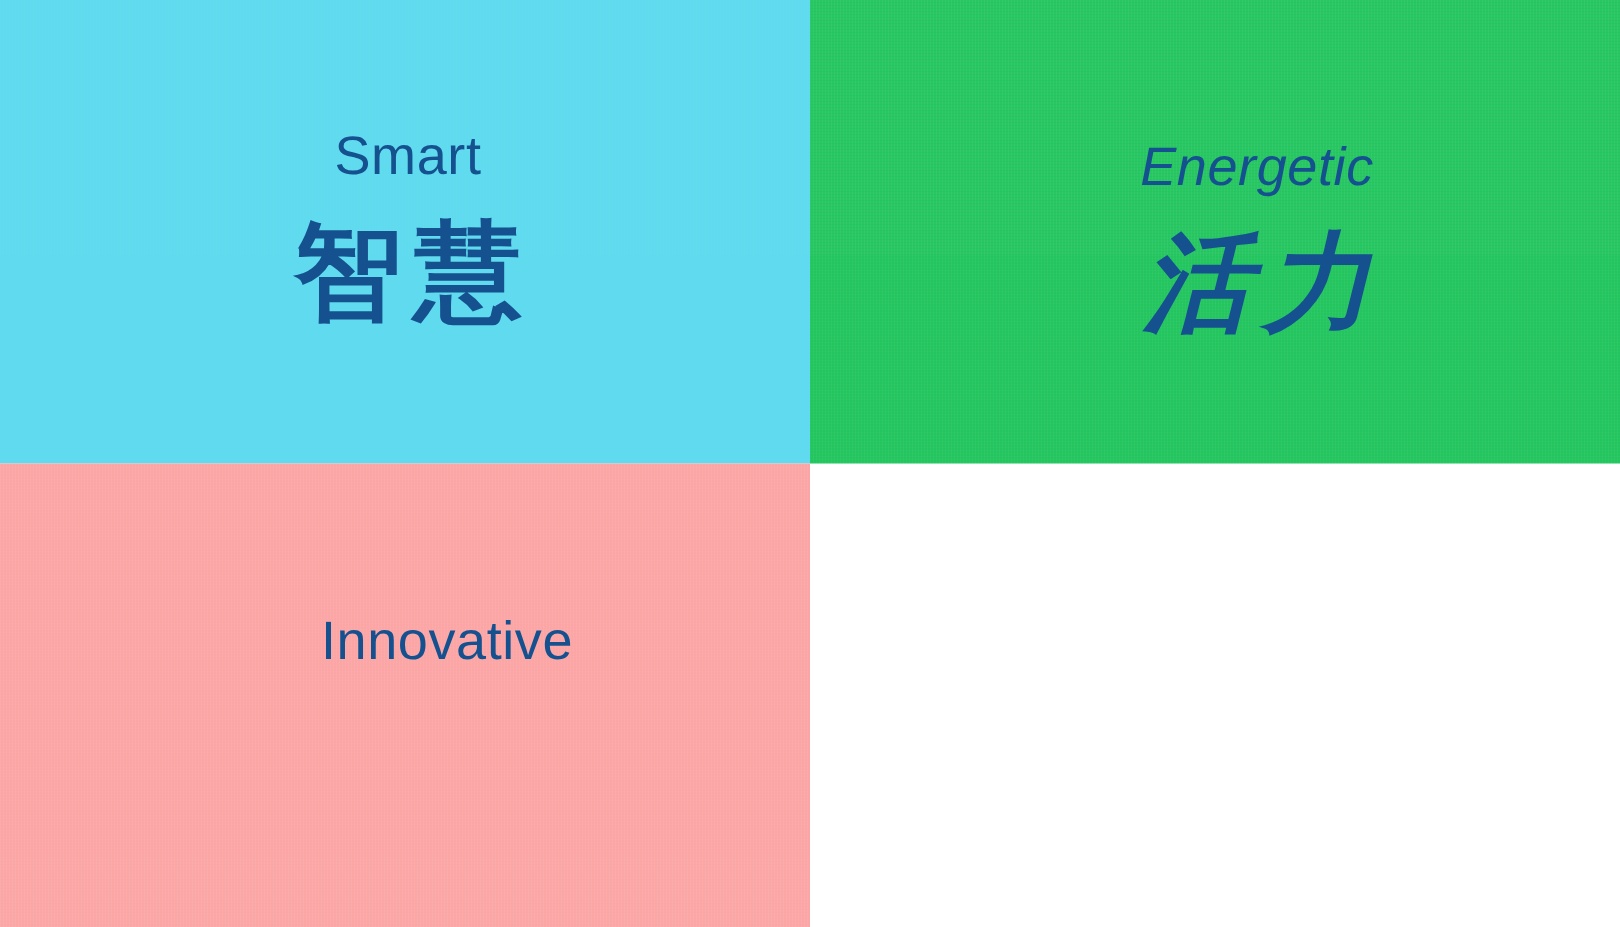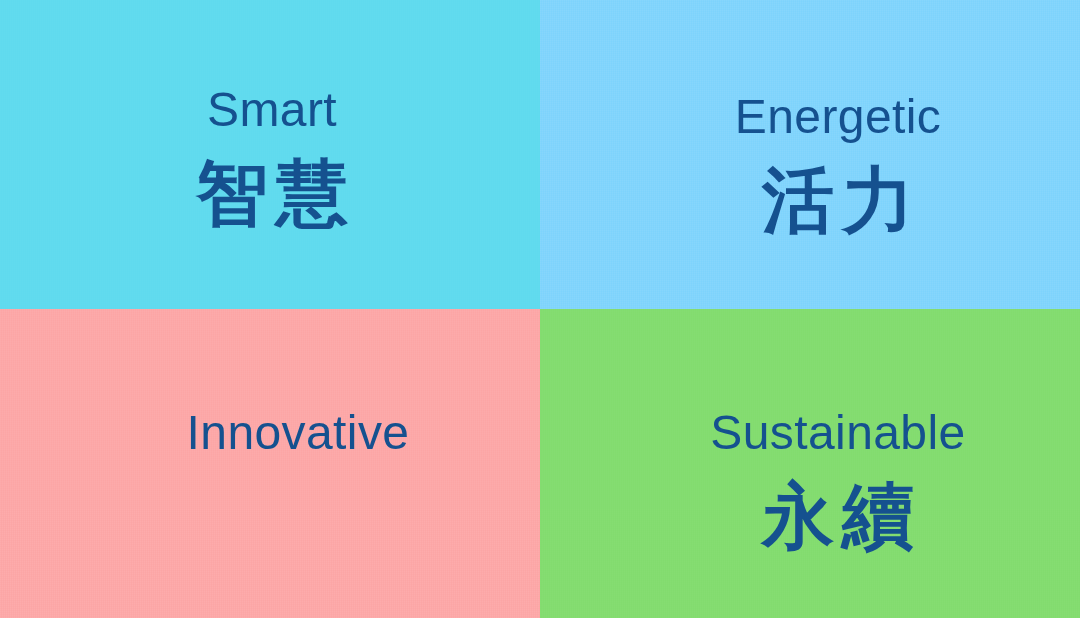--- a/index.html
+++ b/index.html
@@ -67,21 +67,21 @@
     display: flex;
     flex-direction: column;
     align-items: center;
     text-align: center;
     line-height: 1;
   }
 
   .label-en {
     color: #15518F;
     font-family: "Liberation Sans", sans-serif;
-    font-size: 48px;
+    font-size: 36px;
     font-weight: 400;
     letter-spacing: 0.4px;
     line-height: 1;
     white-space: nowrap;
   }
 
   .label-zh {
     color: #15518F;
     font-family: "DejaVu Sans", "Liberation Sans", sans-serif;
     font-size: 72px;
@@ -104,33 +104,27 @@
 
 <div class="quadrant-grid">
 
   <div class="quadrant q-smart" style="background-color: rgb(95, 218, 238);">
     <div class="text-stack">
       <div class="label-en" style="color: rgb(21, 81, 143);">Smart</div>
       <div class="label-zh" style="color: rgb(21, 81, 143);">智慧</div>
     </div>
   </div>
 
-  <div class="quadrant q-energetic" style="background-color: #7dd3fc;">
+  <div class="quadrant q-energetic" style="background-color: #22c55e; font-style: italic;">
     <div class="text-stack">
       <div class="label-en" style="color: rgb(21, 81, 143);">Energetic</div>
       <div class="label-zh" style="color: rgb(21, 81, 143);">活力</div>
     </div>
   </div>
 
   <div class="quadrant q-innovative" style="background-color: #fca5a5;">
     <div class="text-stack">
       <div class="label-en" style="color: rgb(21, 81, 143);">Innovative</div>
     </div>
   </div>
 
-  <div class="quadrant q-sustainable" style="background-color: rgb(130, 220, 110);">
-    <div class="text-stack">
-      <div class="label-en" style="color: rgb(21, 81, 143);">Sustainable</div>
-      <div class="label-zh" style="color: rgb(21, 81, 143);">永續</div>
-    </div>
-  </div>
 
 </div>
 
 </body></html>

